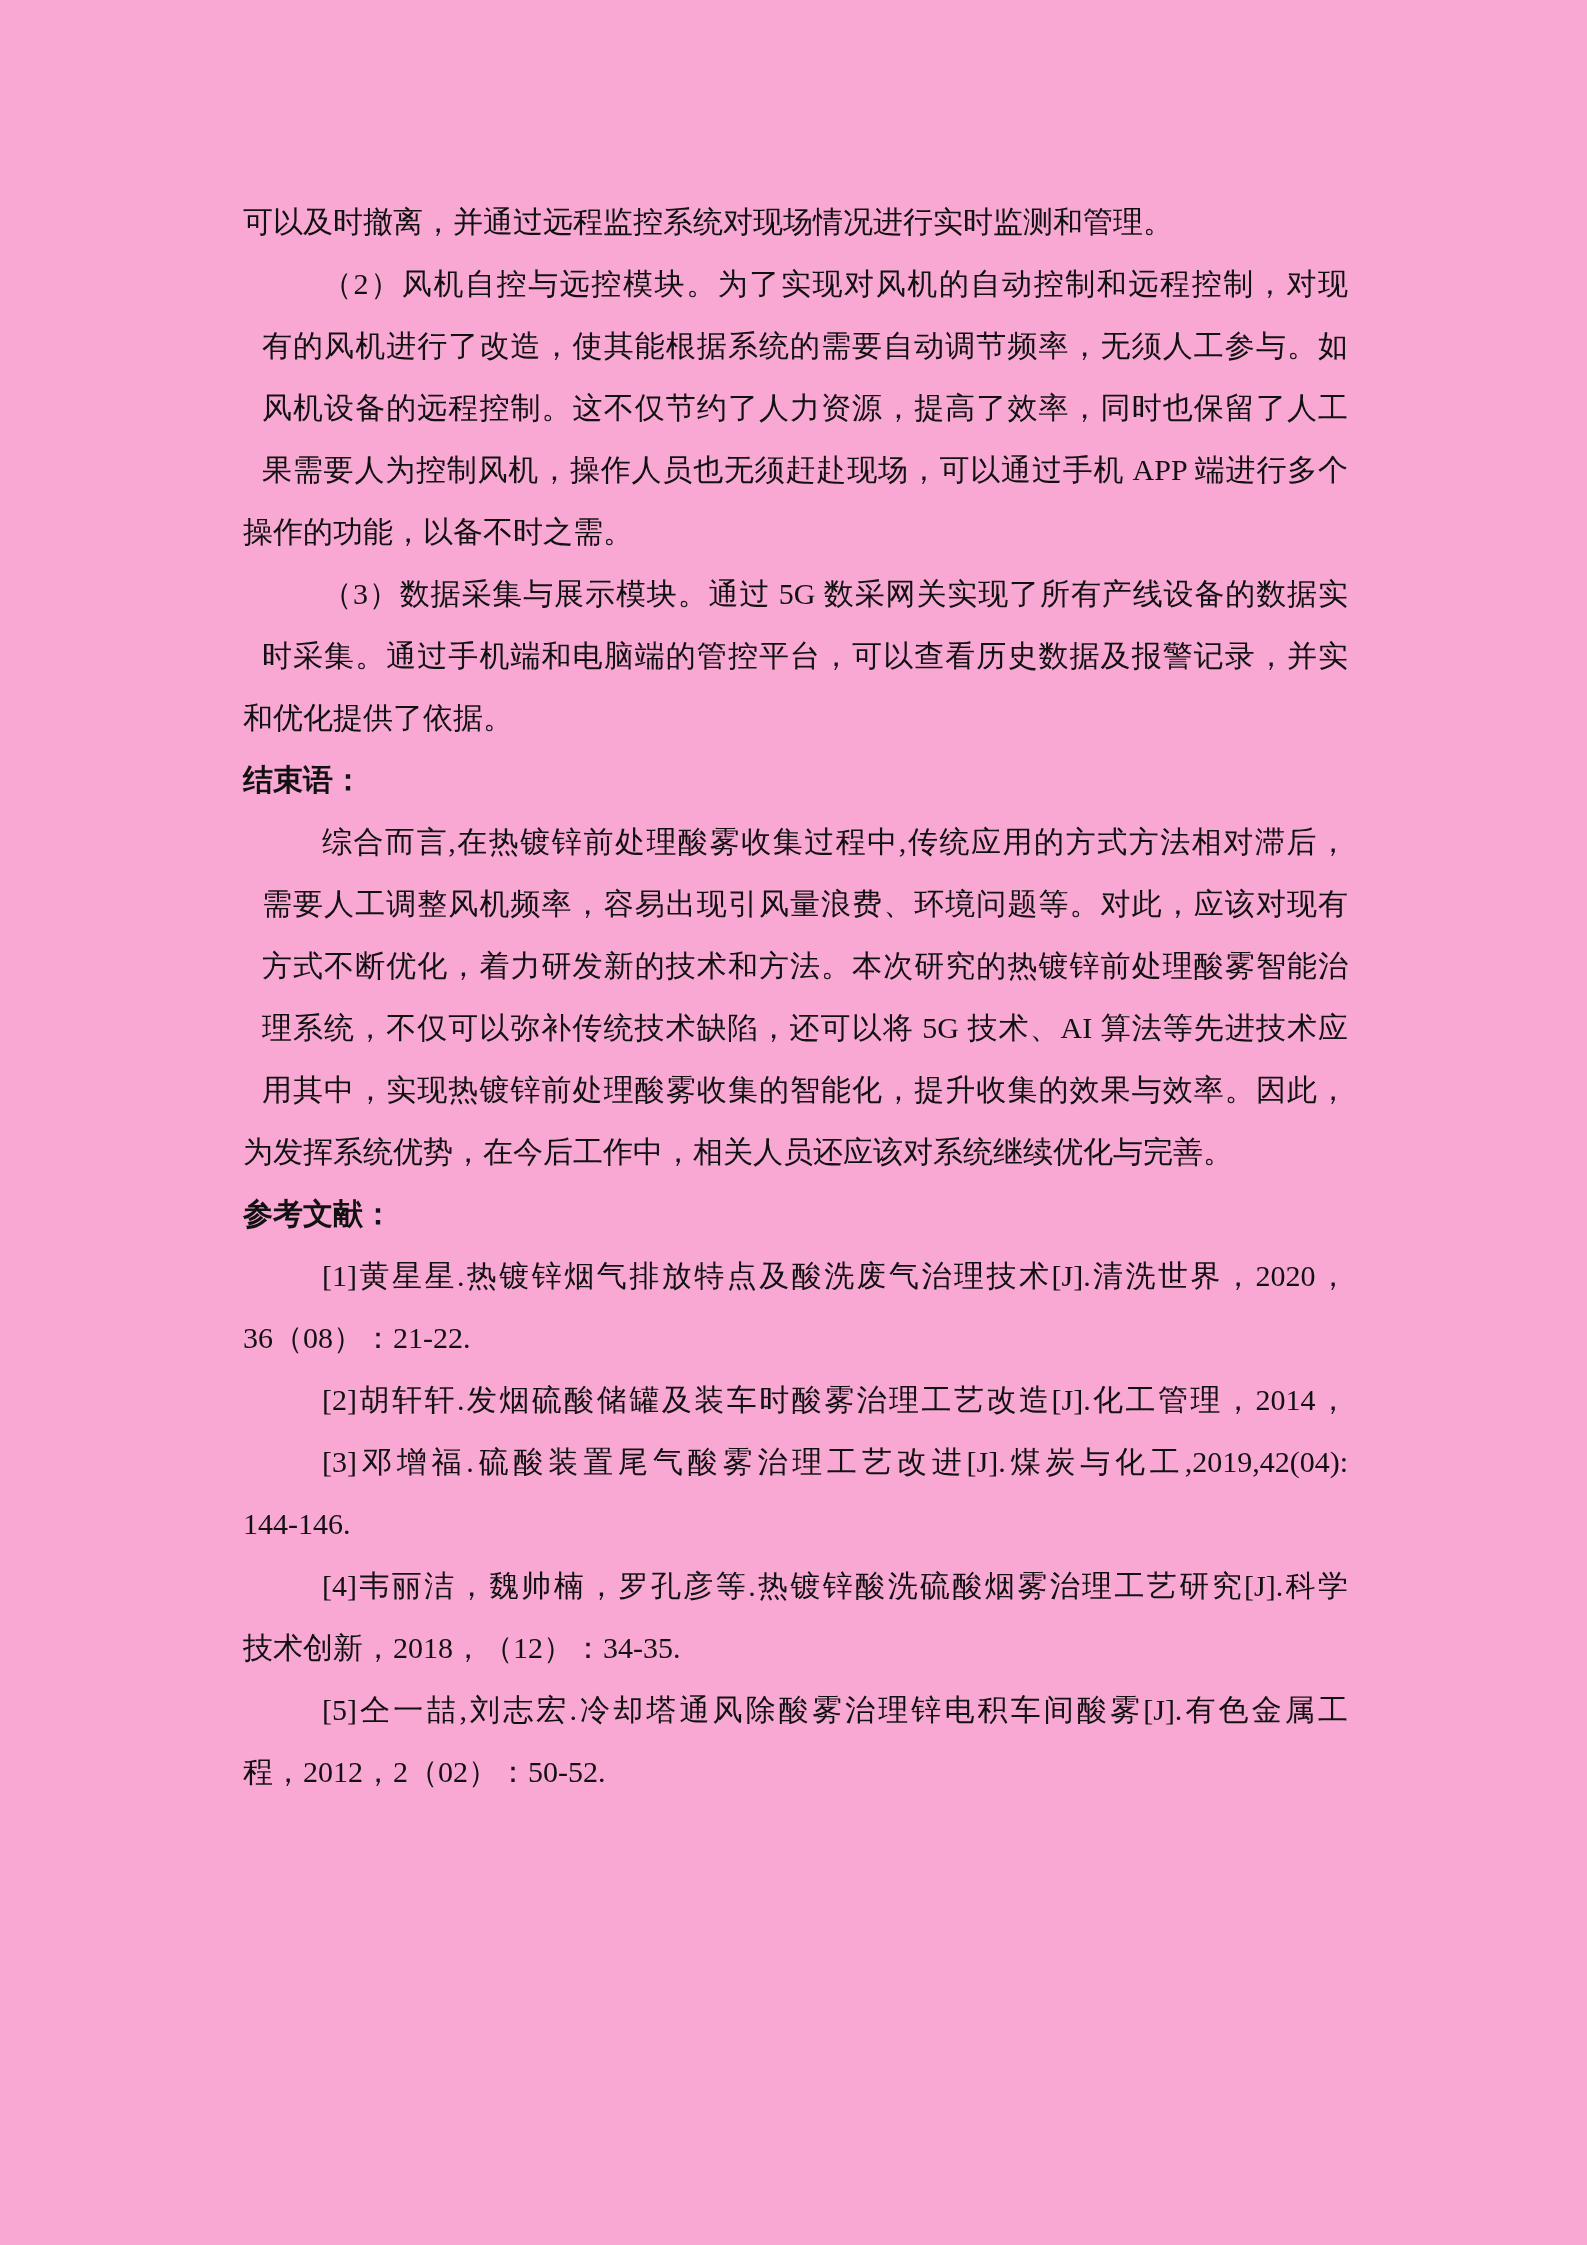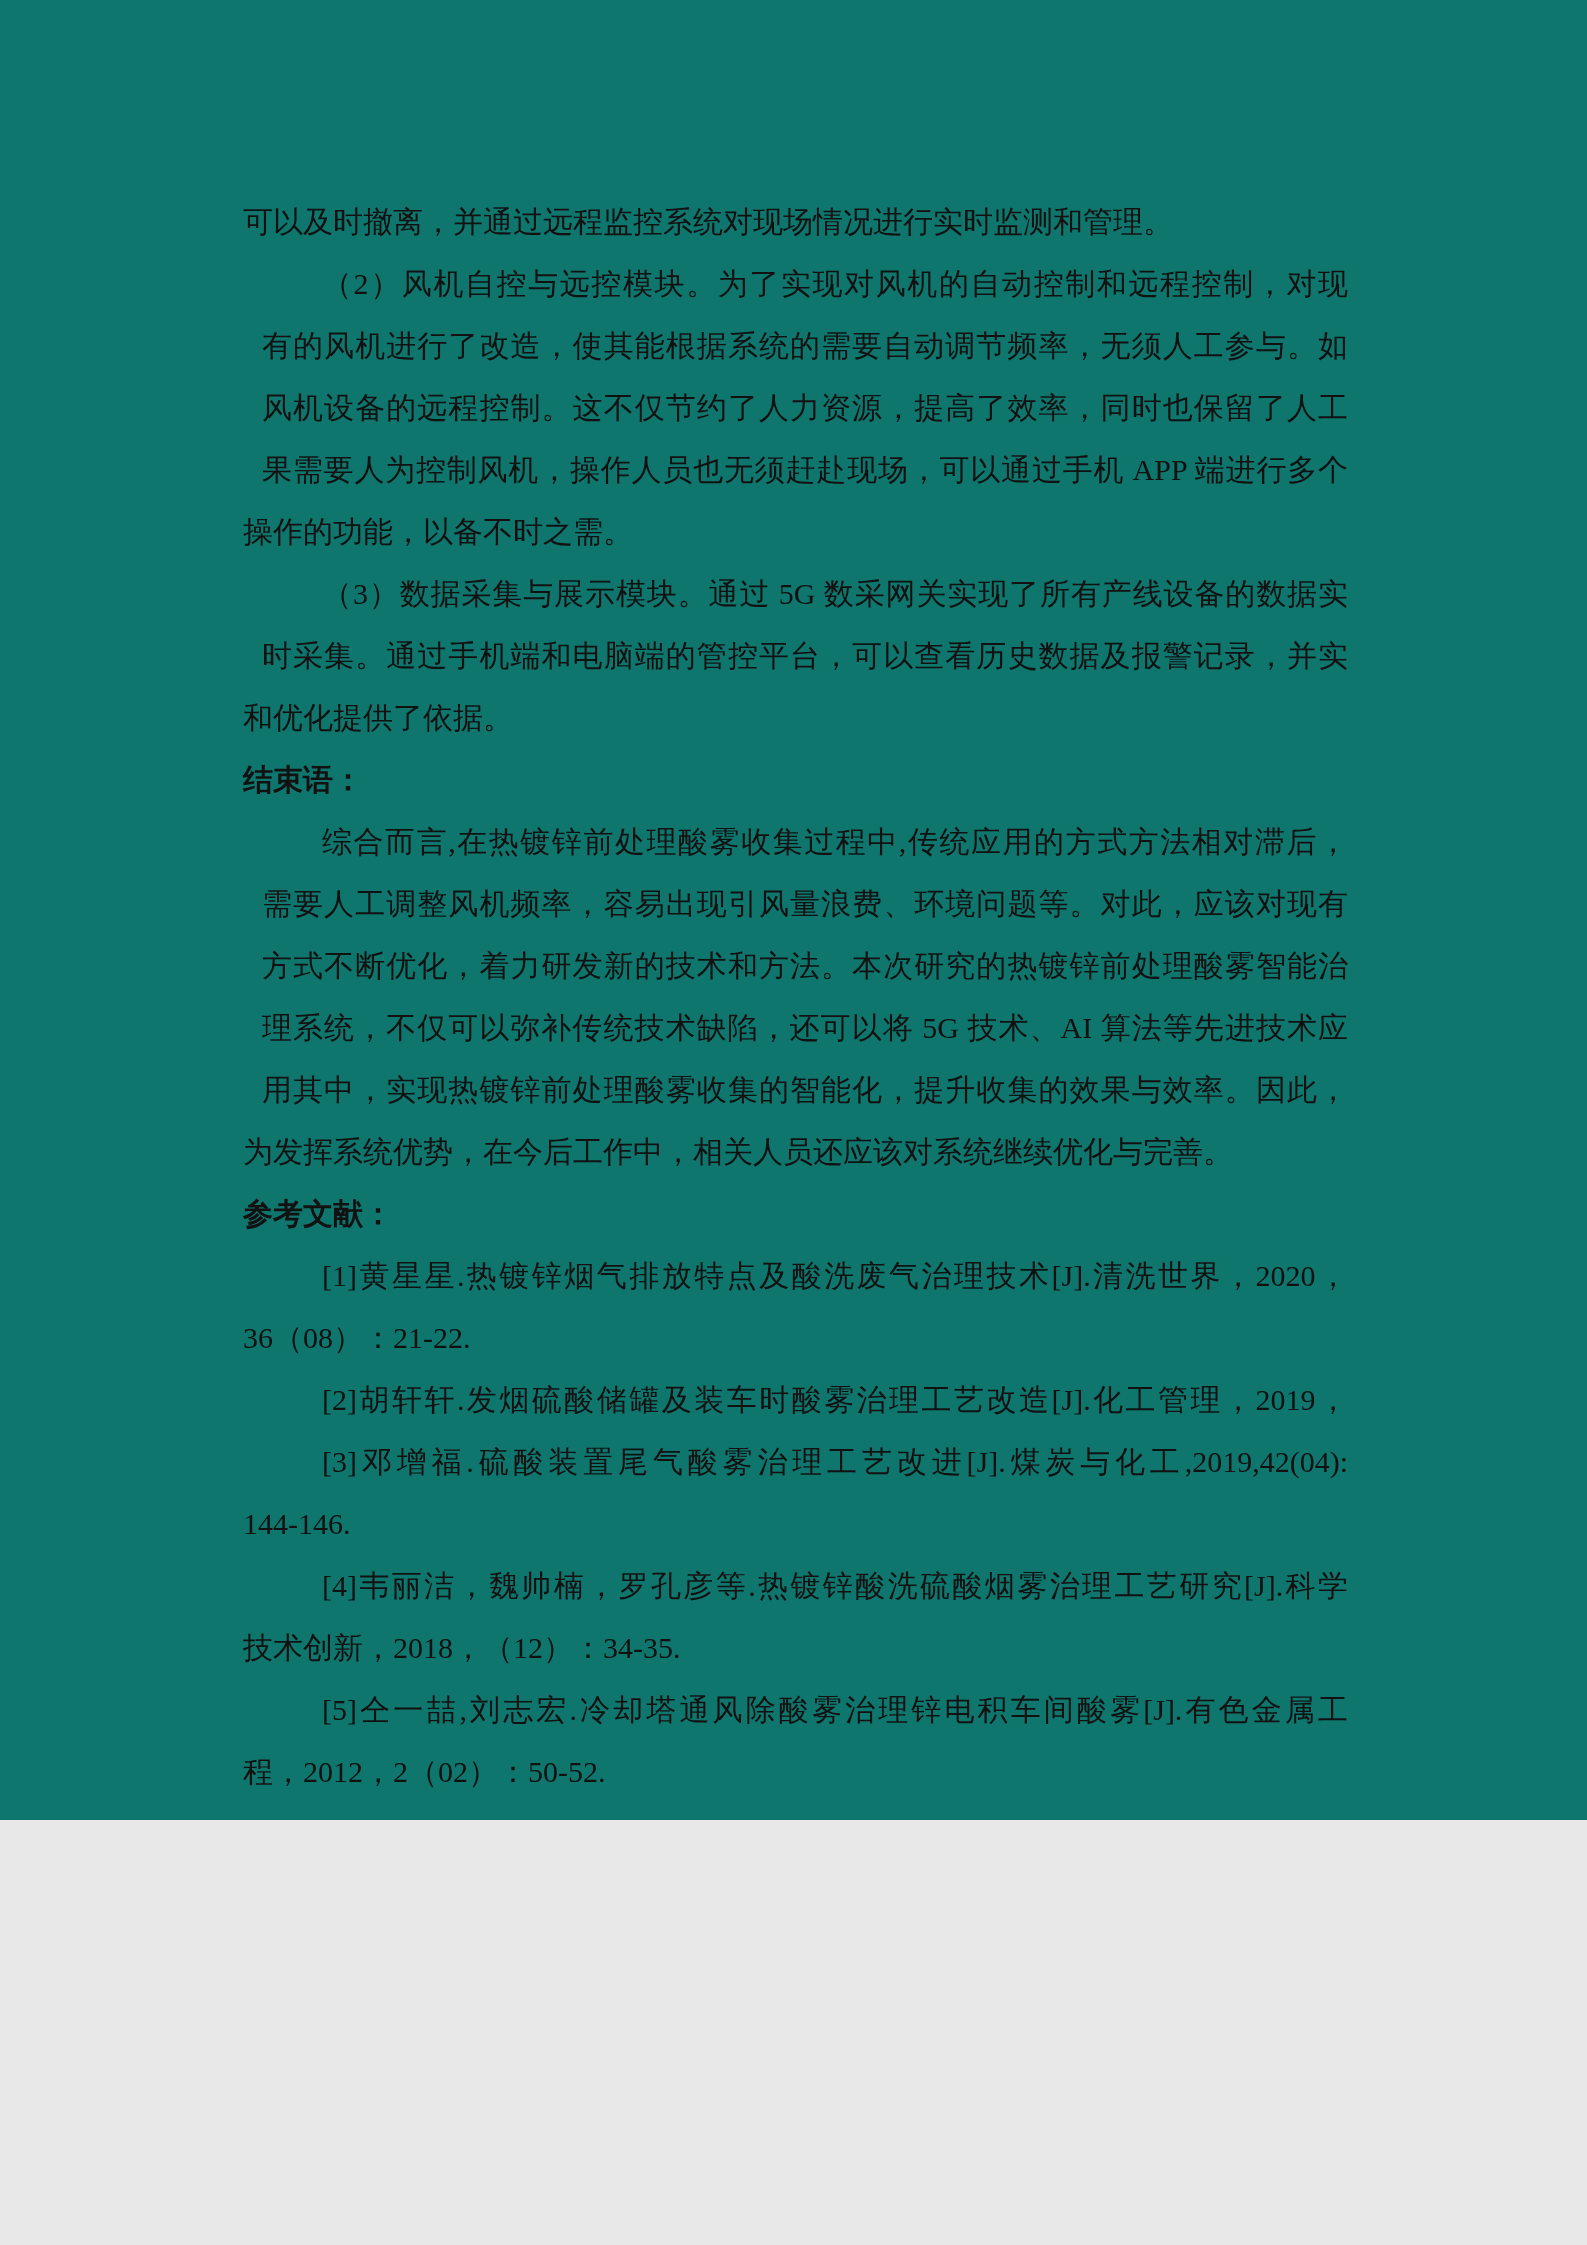--- a/index.html
+++ b/index.html
@@ -1,20 +1,20 @@
 <!DOCTYPE html>
 <html><head>
 <meta charset="utf-8">
 <style>
   html, body { margin: 0; padding: 0; background: #e8e8e8; }
   .page {
     position: relative;
     width: 1587px;
-    height: 1820px;
-    background: #0f766e;
+    height: 2245px;
+    background: #f9a8d4;
     overflow: hidden;
     font-family: "Liberation Serif", "DejaVu Serif", serif;
     color: #111111;
   }
   .text-block {
     position: absolute;
     left: 243px;
     top: 191px;
     width: 1105px;
     font-size: 30px;
@@ -60,21 +60,21 @@
     <div class="line fill">需要人工调整风机频率，容易出现引风量浪费、环境问题等。对此，应该对现有</div>
     <div class="line fill">方式不断优化，着力研发新的技术和方法。本次研究的热镀锌前处理酸雾智能治</div>
     <div class="line fill">理系统，不仅可以弥补传统技术缺陷，还可以将 5G 技术、AI 算法等先进技术应</div>
     <div class="line fill">用其中，实现热镀锌前处理酸雾收集的智能化，提升收集的效果与效率。因此，</div>
     <div class="line">为发挥系统优势，在今后工作中，相关人员还应该对系统继续优化与完善。</div>
 
     <div class="line heading">参考文献：</div>
 
     <div class="line fill indent">[1]黄星星.热镀锌烟气排放特点及酸洗废气治理技术[J].清洗世界，2020，</div>
     <div class="line">36（08）：21-22.</div>
-    <div class="line fill indent">[2]胡轩轩.发烟硫酸储罐及装车时酸雾治理工艺改造[J].化工管理，2019，</div>
+    <div class="line fill indent">[2]胡轩轩.发烟硫酸储罐及装车时酸雾治理工艺改造[J].化工管理，2014，</div>
     <div class="line fill indent">[3]邓增福.硫酸装置尾气酸雾治理工艺改进[J].煤炭与化工,2019,42(04):</div>
     <div class="line">144-146.</div>
     <div class="line fill indent">[4]韦丽洁，魏帅楠，罗孔彦等.热镀锌酸洗硫酸烟雾治理工艺研究[J].科学</div>
     <div class="line">技术创新，2018，（12）：34-35.</div>
     <div class="line fill indent">[5]仝一喆,刘志宏.冷却塔通风除酸雾治理锌电积车间酸雾[J].有色金属工</div>
     <div class="line">程，2012，2（02）：50-52.</div>
 
   </div>
 </div>
 

